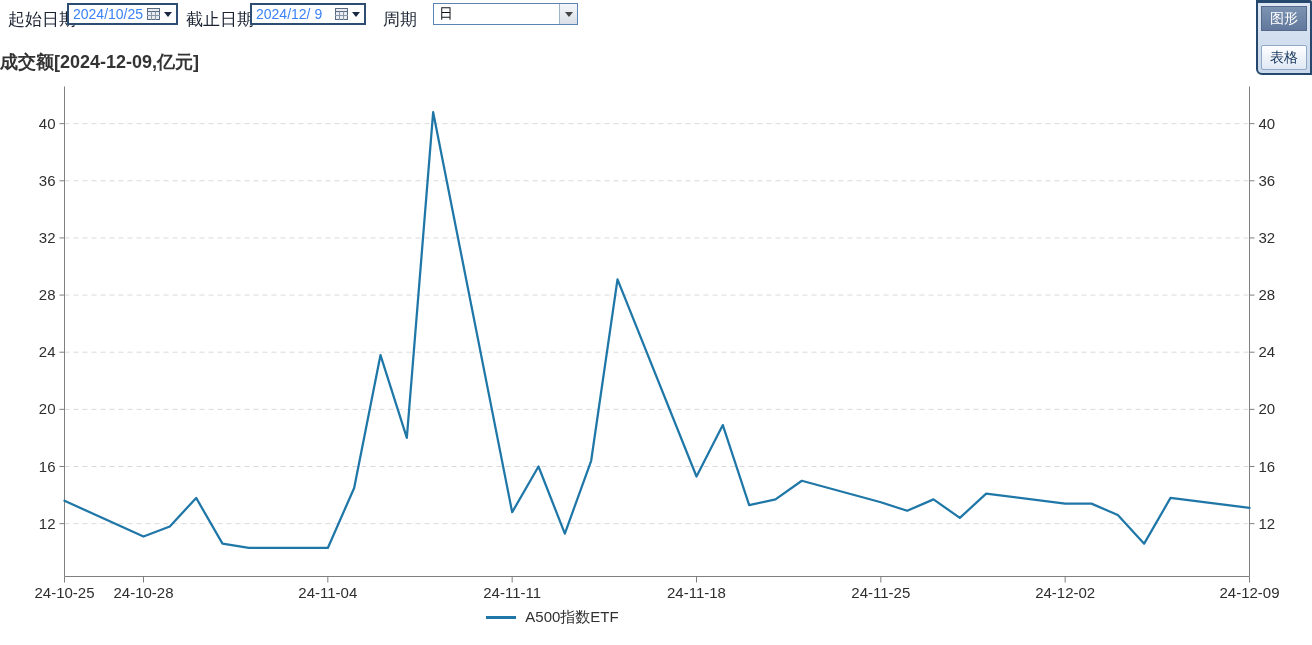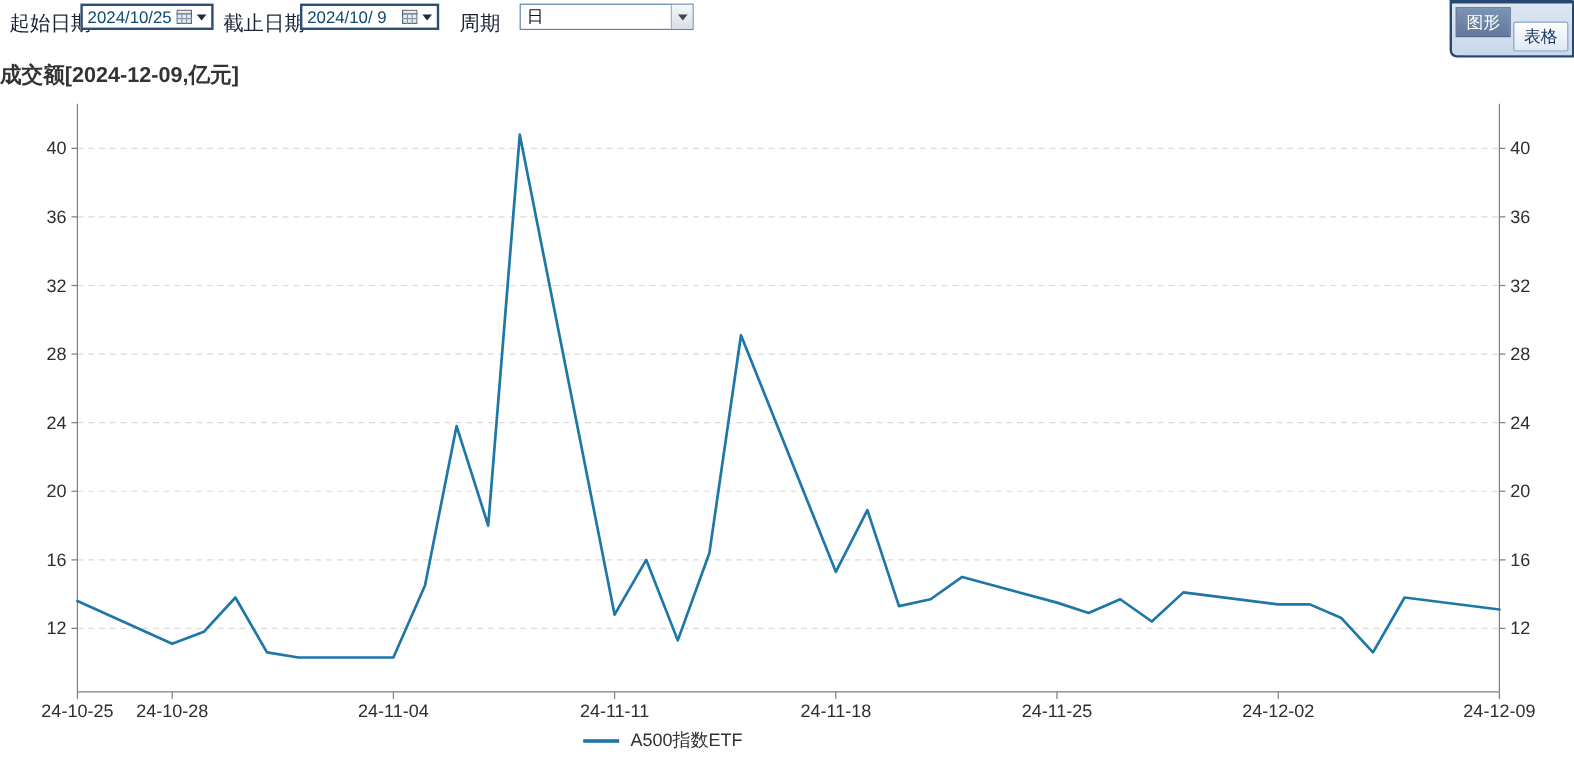--- a/index.html
+++ b/index.html
@@ -1,33 +1,33 @@
 <!DOCTYPE html>
 <html><head>
 <meta charset="utf-8">
 <style>
   html,body{margin:0;padding:0;background:#ffffff;width:1312px;height:645px;overflow:hidden;
             font-family:"Liberation Sans","DejaVu Sans",sans-serif;}
   .toolbar{position:absolute;left:0;top:0;width:1312px;height:32px;background:#ffffff;}
   .tb-label{position:absolute;top:8px;font-size:17px;color:#1c2433;white-space:nowrap;}
   .date-input{position:absolute;top:3px;height:22px;background:#fff;border:2px solid #2e4d72;
               display:flex;align-items:center;padding:0 4px;box-sizing:border-box;}
-  .date-input .val{font-size:14px;color:#0c4a6e;flex:1;white-space:pre;}
+  .date-input .val{font-size:14px;color:#3b82f6;flex:1;white-space:pre;}
   .cal-icon{width:13px;height:12px;margin-right:4px;}
   .dd-arrow{width:0;height:0;border-left:4px solid transparent;border-right:4px solid transparent;
             border-top:5px solid #1b2a44;}
   .combo{position:absolute;top:3px;height:22px;background:#fff;border:1px solid #5b84b5;
          display:flex;align-items:center;box-sizing:border-box;}
   .combo .val{font-size:14px;color:#101418;flex:1;padding-left:5px;}
   .combo-btn{width:17px;height:100%;background:linear-gradient(#f4f7fa,#d9dfe7);
              border-left:1px solid #9fb3c8;display:flex;align-items:center;justify-content:center;}
   .combo-btn .dd-arrow{border-top-color:#444;}
   .view-switch{position:absolute;top:0;right:0;padding:3px;border:2px solid #26476e;
                border-top:3px solid #26476e;border-radius:0 2px 0 6px;
-               background:linear-gradient(#dde7f3,#c9d8ea);display:flex;gap:2px;}
+               background:linear-gradient(#dde7f3,#c9d8ea);display:flex;gap:2px;flex-direction:column;}
   .vbtn{width:46px;height:25px;font-size:14px;display:flex;align-items:center;justify-content:center;
         box-sizing:border-box;cursor:default;}
   .vbtn.active{background:linear-gradient(#7d93b2,#62799d);color:#ffffff;border:1px solid #54698c;}
   .vbtn.normal{background:linear-gradient(#fdfeff,#dfe8f3);color:#17365d;border:1px solid #8fa8c8;
                border-radius:2px;margin-top:12px;}
   .chart-title{position:absolute;left:0;top:50px;width:1312px;text-align:left;
                font-size:18px;font-weight:bold;color:#333333;}
   #chart-svg{position:absolute;left:0;top:80px;}
   .legend{position:absolute;left:0;top:608px;width:1105px;display:flex;
           align-items:center;justify-content:center;gap:9px;}
@@ -48,21 +48,21 @@
       <line x1="4.5" y1="3.5" x2="4.5" y2="12" stroke="#8a97a8"></line>
       <line x1="8.5" y1="3.5" x2="8.5" y2="12" stroke="#8a97a8"></line>
       <line x1="0" y1="7.5" x2="13" y2="7.5" stroke="#8a97a8"></line>
     </svg>
     <span class="dd-arrow"></span>
   </div>
 
   <span class="tb-label" style="left:186px">截止日期</span>
 
   <div class="date-input" style="left:250px;width:116px">
-    <span class="val">2024/10/ 9</span>
+    <span class="val">2024/12/ 9</span>
     <svg class="cal-icon" viewBox="0 0 13 12">
       <rect x="0.5" y="0.5" width="12" height="11" fill="#e8ecf2" stroke="#5a6a80"></rect>
       <line x1="0" y1="3.5" x2="13" y2="3.5" stroke="#5a6a80"></line>
       <line x1="4.5" y1="3.5" x2="4.5" y2="12" stroke="#8a97a8"></line>
       <line x1="8.5" y1="3.5" x2="8.5" y2="12" stroke="#8a97a8"></line>
       <line x1="0" y1="7.5" x2="13" y2="7.5" stroke="#8a97a8"></line>
     </svg>
     <span class="dd-arrow"></span>
   </div>
 

